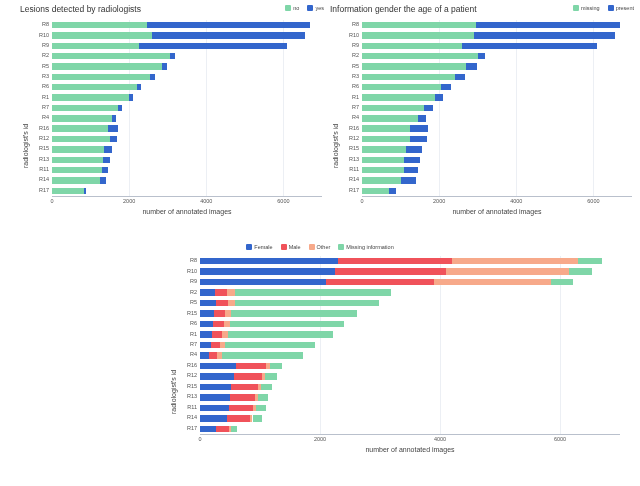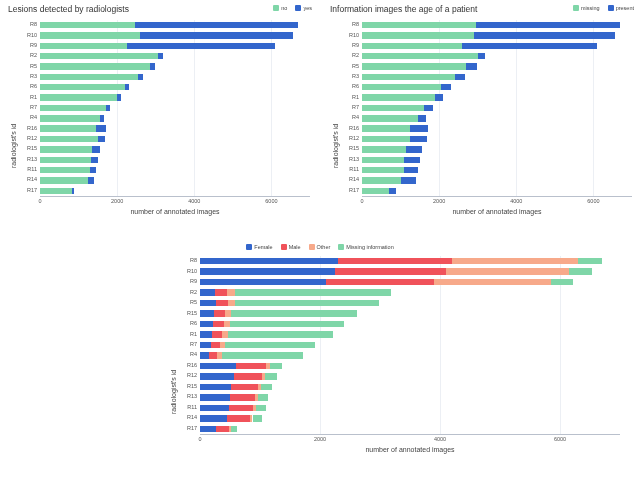--- a/index.html
+++ b/index.html
@@ -42,21 +42,21 @@
   }
   .xtick{
     position:absolute;top:2px;
     font-size:5.5px;color:#555;transform:translateX(-50%);white-space:nowrap;
   }
   .axisline{position:absolute;left:0;right:0;height:1px;background:#b9c0cc;}
 </style>
 </head>
 <body>
 
-<div class="panel" style="left:0px;top:4px;width:318px;height:232px;">
+<div class="panel" style="left:12px;top:4px;width:318px;height:232px;">
   <div style="display:flex;align-items:flex-start;justify-content:space-between;padding:0 6px 0 8px;">
     <div class="ptitle">Lesions detected by radiologists</div>
     <div class="legend" style="margin-top:1px;">
       <div class="item">
         <span class="swatch" style="background:#7fd6a8;"></span>
         <span>no</span>
       </div>
       <div class="item">
         <span class="swatch" style="background:#3366cc;"></span>
         <span>yes</span>
@@ -161,21 +161,21 @@
         <div class="xtick" style="left: 77.1429px;">2000</div>
         <div class="xtick" style="left: 154.286px;">4000</div>
         <div class="xtick" style="left: 231.429px;">6000</div>
       </div>
     <div class="xlab" style="position:absolute;left:40px;right:8px;top:190px;width:auto;">number of annotated images</div>
   </div>
 </div>
 
 <div class="panel" style="left:322px;top:4px;width:318px;height:232px;">
   <div style="display:flex;align-items:flex-start;justify-content:space-between;padding:0 6px 0 8px;">
-    <div class="ptitle">Information images the age of a patient</div>
+    <div class="ptitle">Information gender the age of a patient</div>
     <div class="legend" style="margin-top:1px;">
       <div class="item">
         <span class="swatch" style="background:#7fd6a8;"></span>
         <span>missing</span>
       </div>
       <div class="item">
         <span class="swatch" style="background:#3366cc;"></span>
         <span>present</span>
       </div>
     </div>

